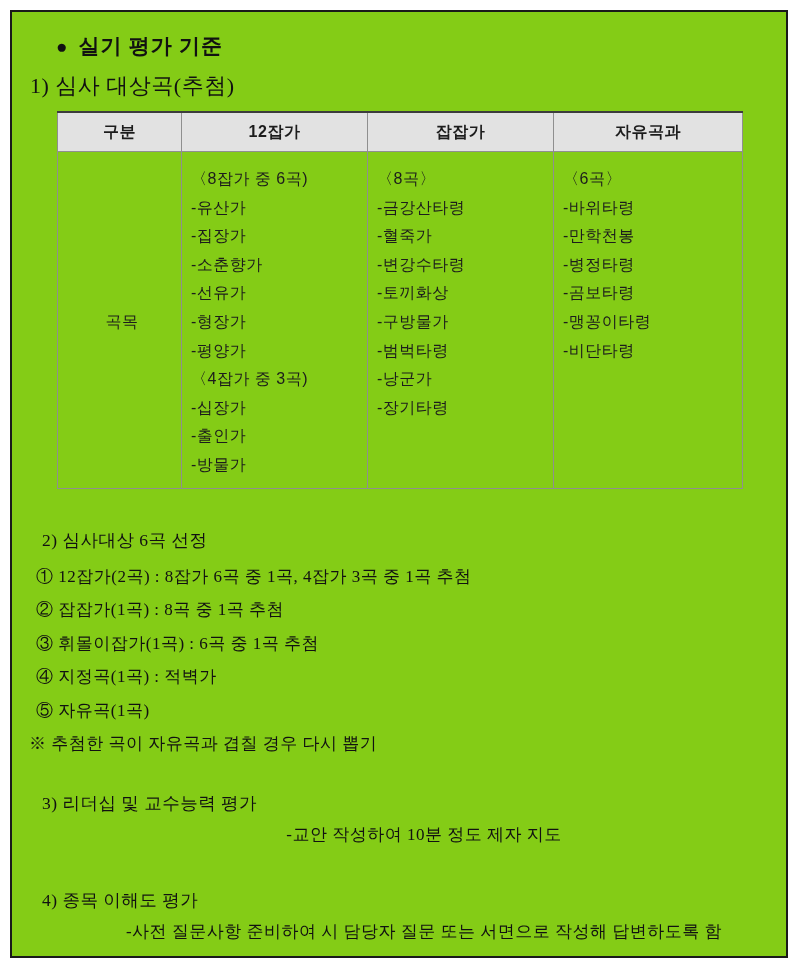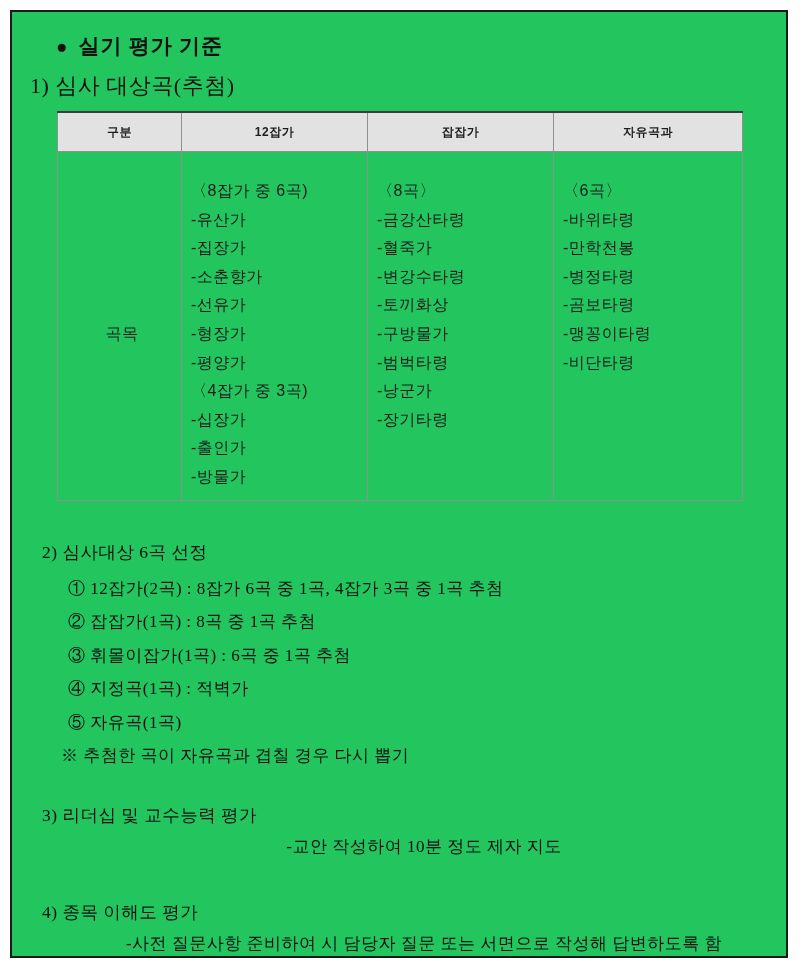--- a/index.html
+++ b/index.html
@@ -15,21 +15,21 @@
     color: #111111;
   }
   .frame {
     position: absolute;
     left: 10px;
     top: 10px;
     width: 778px;
     height: 948px;
     border: 2px solid #1a1a1a;
     box-sizing: border-box;
-    background: #22c55e;
+    background: #84cc16;
     overflow: hidden;
   }
   .title-row {
     margin: 21px 0 0 44px;
     font-size: 21px;
     font-weight: bold;
     letter-spacing: 1px;
     line-height: 26px;
     white-space: nowrap;
   }
@@ -54,29 +54,29 @@
   }
   table.song-table, table.song-table th, table.song-table td {
     border: 1px solid #8f8f8f;
   }
   table.song-table {
     border-top: 2px solid #3c3c3c;
   }
   table.song-table th {
     background: #e2e2e2;
     height: 36px;
-    font-size: 12px;
+    font-size: 16px;
     font-weight: 600;
     letter-spacing: 0.5px;
     text-align: center;
     vertical-align: middle;
   }
   table.song-table td {
     vertical-align: top;
-    padding: 25px 4px 8px 9px;
+    padding: 13px 4px 8px 9px;
   }
   table.song-table td.label-cell {
     text-align: center;
     vertical-align: middle;
     letter-spacing: 0.5px;
   }
   .song-line {
     line-height: 28.6px;
     height: 28.6px;
     white-space: nowrap;
@@ -87,21 +87,21 @@
   }
   .section-heading {
     font-size: 17.5px;
     line-height: 26px;
     white-space: nowrap;
   }
   .s2-heading { margin: 38px 0 0 30px; }
   .s3-heading { margin: 29px 0 0 30px; }
   .s4-heading { margin: 39px 0 0 30px; }
   .s2-items {
-    margin: 7px 0 0 56px;
+    margin: 7px 0 0 24px;
     font-size: 17px;
   }
   .s2-items .item {
     line-height: 33.5px;
     height: 33.5px;
     white-space: nowrap;
   }
   .s2-items .item.note {
     margin-left: -7px;
   }

